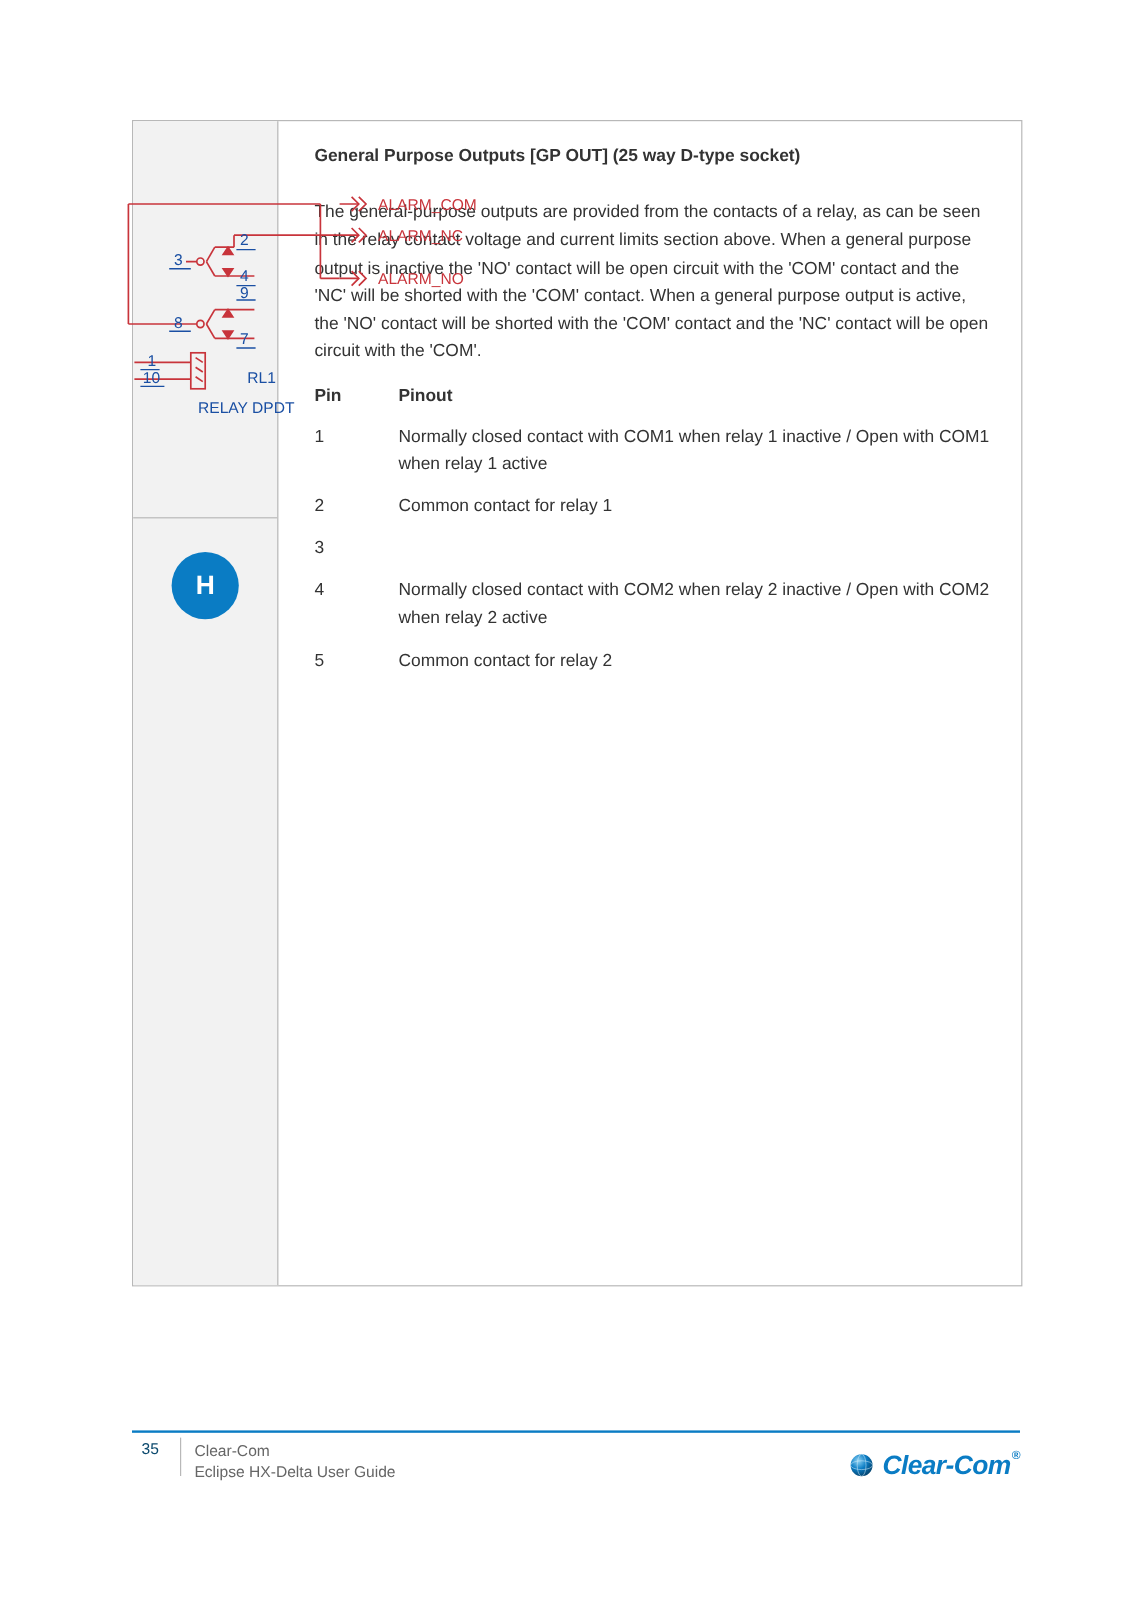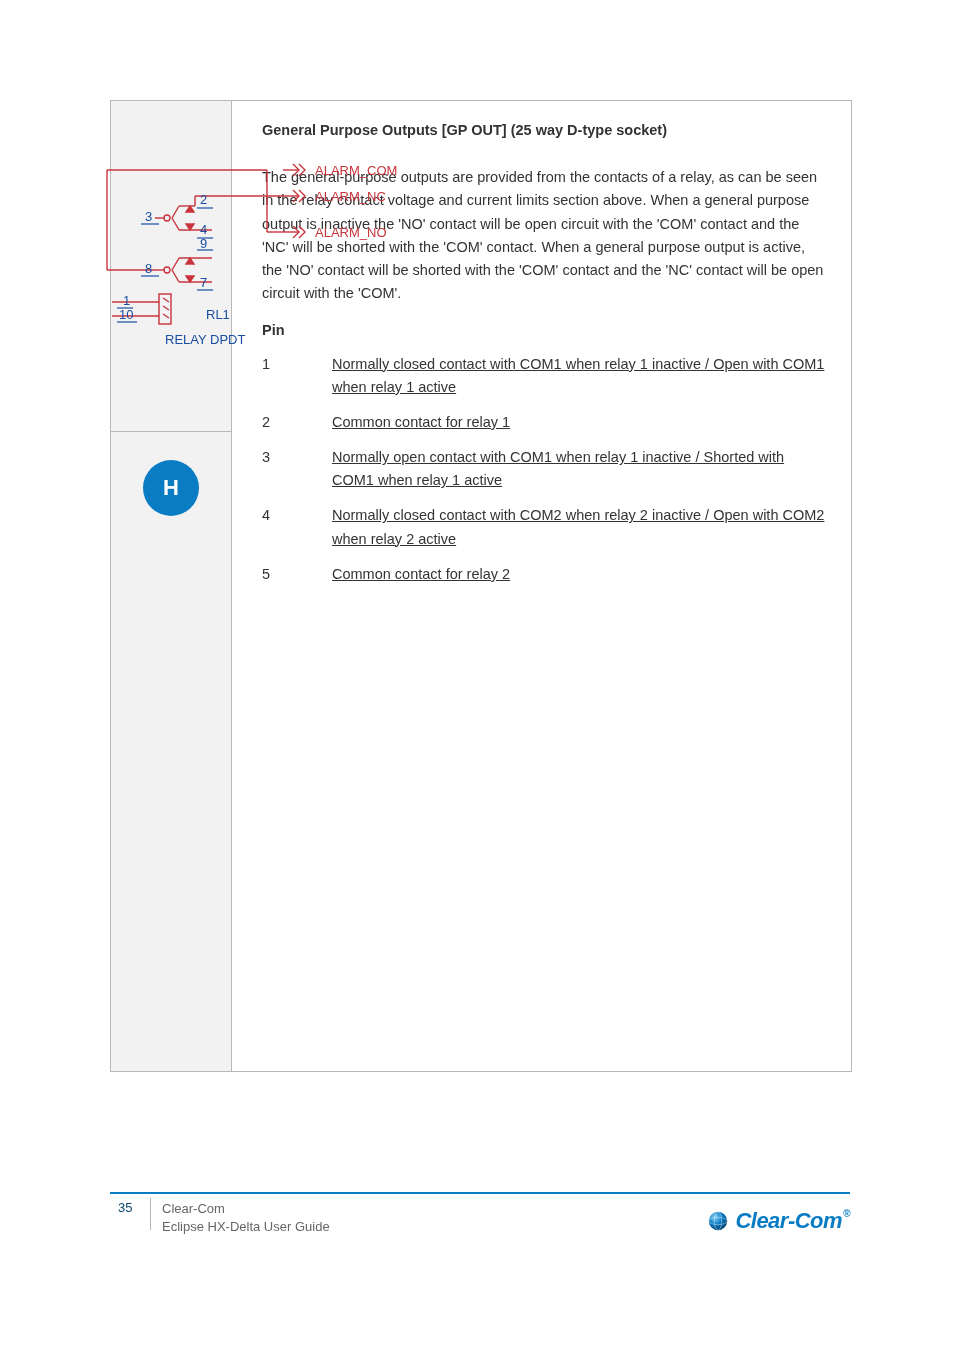--- a/index.html
+++ b/index.html
@@ -85,21 +85,21 @@
     margin-bottom:10px;
   }
   .row-bottom-right .tbl-hdr .c1 { width:70px; }
   .row-bottom-right .tbl-hdr .c2 { flex:1; }
   .row-bottom-right .tbl-row {
     display:flex;
     font-size:14.5px;
     margin-bottom:12px;
   }
   .row-bottom-right .tbl-row .c1 { width:70px; }
-  .row-bottom-right .tbl-row .c2 { flex:1;text-decoration:underline; }
+  .row-bottom-right .tbl-row .c2 { flex:1; }
   .footer-line {
     position:absolute;
     left:110px; right:104px;
     top:1192px;
     height:2px;
     background:#0a7cc4;
   }
   .footer-vert {
     position:absolute;
     left:150px; top:1198px;
@@ -239,32 +239,32 @@
           <text x="159" y="185">RL1</text>
           <text x="118" y="210">RELAY DPDT</text>
         </g>
       </svg>
     </div>
     <div class="row-bottom-right">
       <div class="heading">General Purpose Outputs [GP OUT] (25 way D-type socket)</div>
       <p>The general-purpose outputs are provided from the contacts of a relay, as can be seen in the relay contact voltage and current limits section above. When a general purpose output is inactive the 'NO' contact will be open circuit with the 'COM' contact and the 'NC' will be shorted with the 'COM' contact. When a general purpose output is active, the 'NO' contact will be shorted with the 'COM' contact and the 'NC' contact will be open circuit with the 'COM'.</p>
       <div class="tbl-hdr">
         <div class="c1">Pin</div>
+        <div class="c2">Pinout</div>
       </div>
       <div class="tbl-row">
         <div class="c1">1</div>
         <div class="c2">Normally closed contact with COM1 when relay 1 inactive / Open with COM1 when relay 1 active</div>
       </div>
       <div class="tbl-row">
         <div class="c1">2</div>
         <div class="c2">Common contact for relay 1</div>
       </div>
       <div class="tbl-row">
         <div class="c1">3</div>
-        <div class="c2">Normally open contact with COM1 when relay 1 inactive / Shorted with COM1 when relay 1 active</div>
       </div>
       <div class="tbl-row">
         <div class="c1">4</div>
         <div class="c2">Normally closed contact with COM2 when relay 2 inactive / Open with COM2 when relay 2 active</div>
       </div>
       <div class="tbl-row">
         <div class="c1">5</div>
         <div class="c2">Common contact for relay 2</div>
       </div>
     </div>

